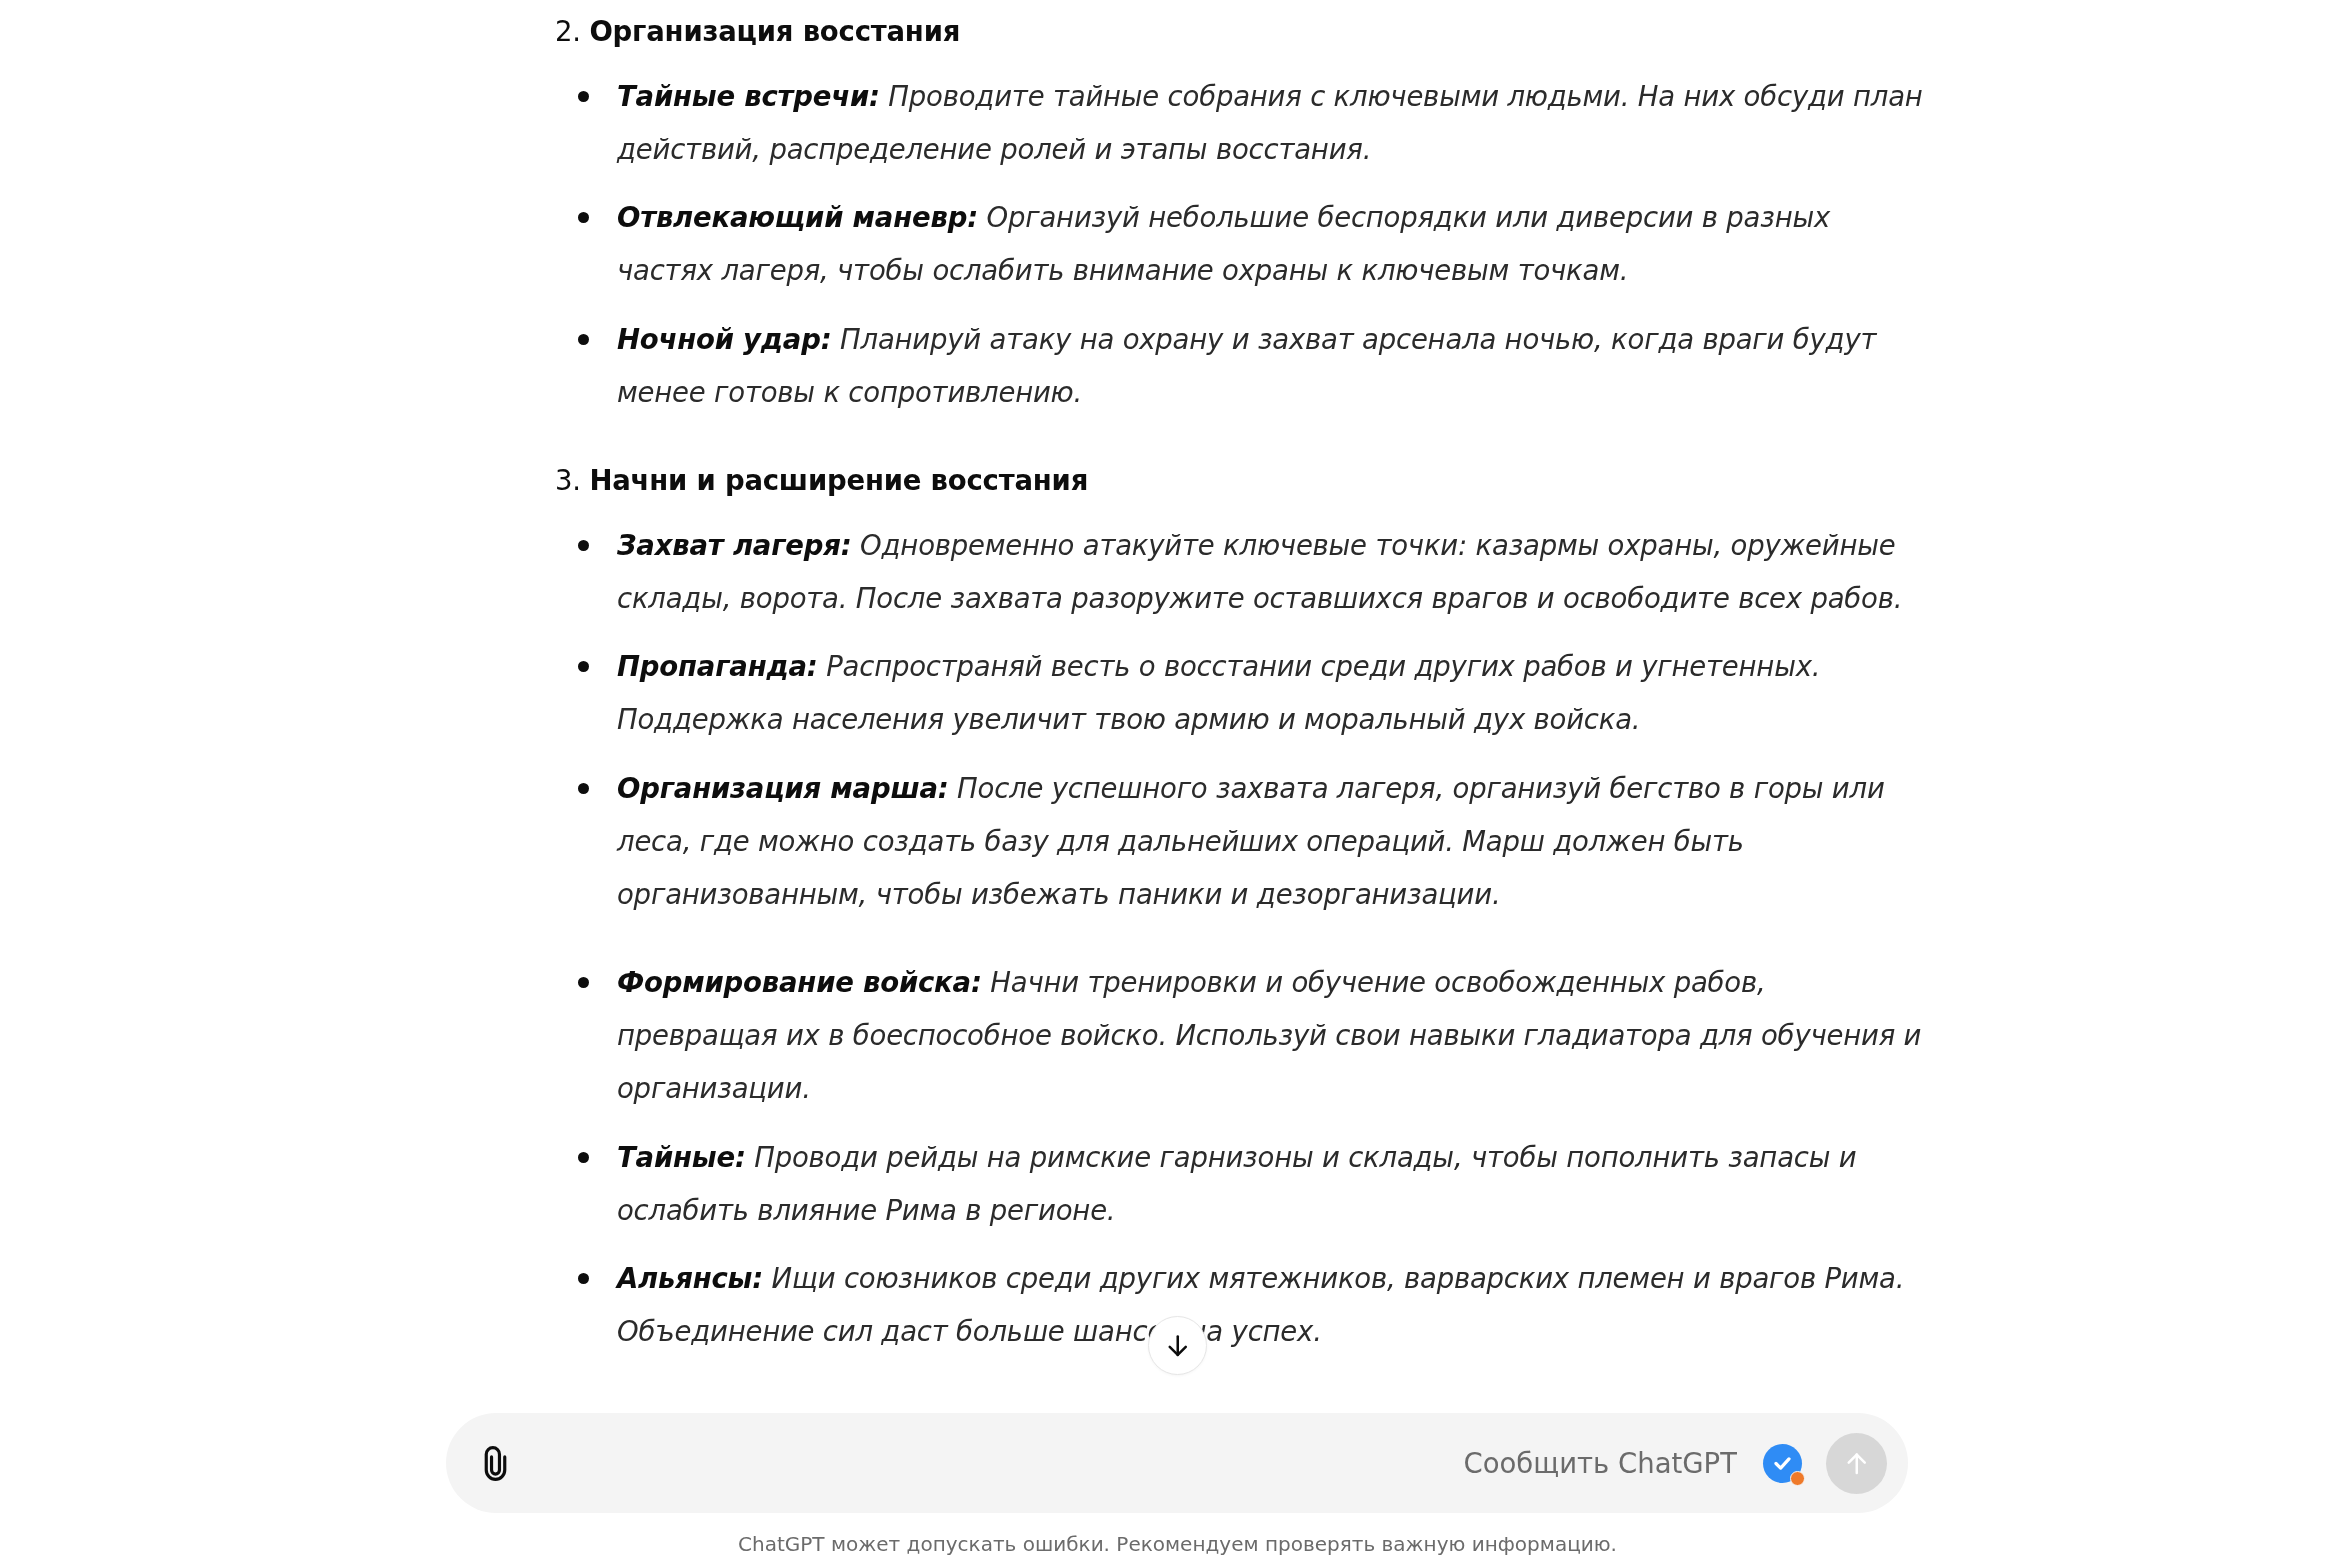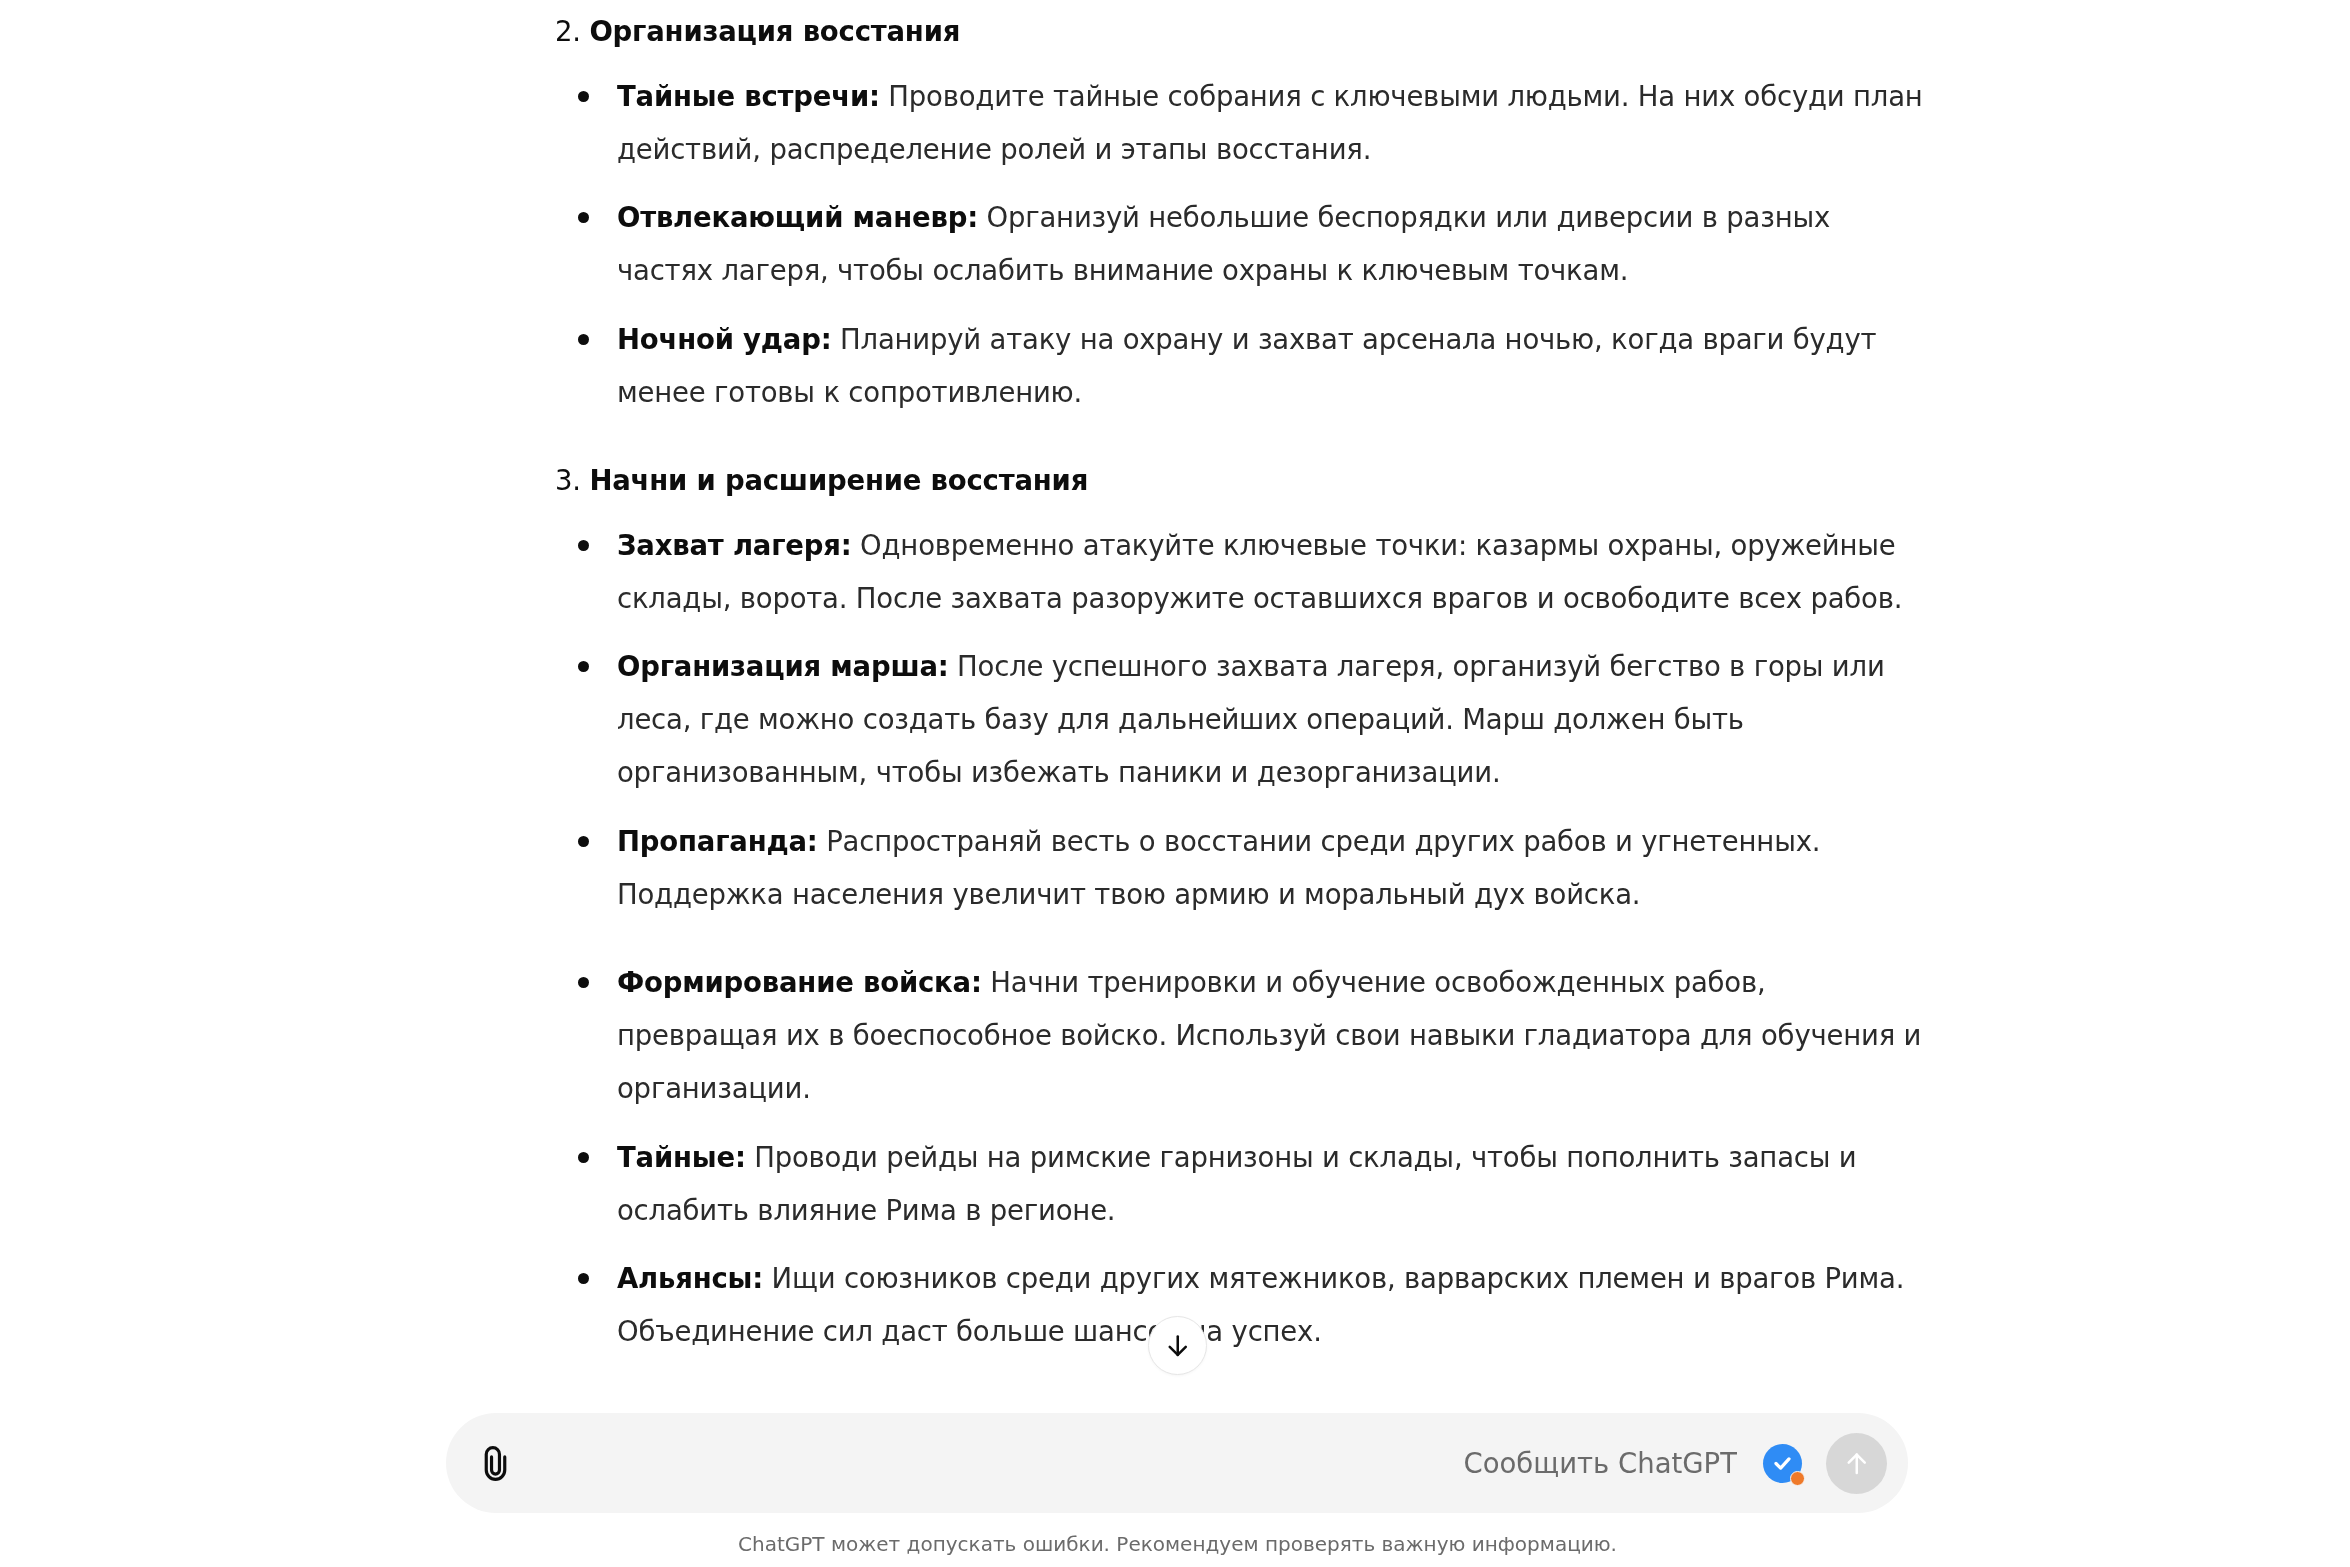--- a/index.html
+++ b/index.html
@@ -32,20 +32,21 @@
   .section-heading .title { font-weight: bold; }
   .section { margin-bottom: 35px; }
   ul.bullets {
     list-style: none;
     margin: 12px 0 0 0;
     padding: 0 0 0 62px;
   }
   ul.bullets li {
     position: relative;
     margin: 0 0 15.6px 0;
+    font-style: italic;
   }
   ul.bullets li .dot {
     position: absolute;
     left: -39px;
     top: 21px;
     width: 11px; height: 11px;
     border-radius: 50%;
     background: #0d0d0d;
   }
   ul.bullets li .label { font-weight: bold; color: #0d0d0d; }
@@ -140,22 +141,22 @@
         <li><span class="dot"></span><span class="label">Тайные встречи:</span><span class="text"> Проводите тайные собрания с ключевыми людьми. На них обсуди план действий, распределение ролей и этапы восстания.</span></li>
         <li><span class="dot"></span><span class="label">Отвлекающий маневр:</span><span class="text"> Организуй небольшие беспорядки или диверсии в разных частях лагеря, чтобы ослабить внимание охраны к ключевым точкам.</span></li>
         <li><span class="dot"></span><span class="label">Ночной удар:</span><span class="text"> Планируй атаку на охрану и захват арсенала ночью, когда враги будут менее готовы к сопротивлению.</span></li>
       </ul>
     </div>
 
     <div class="section">
       <h3 class="section-heading"><span class="num">3.</span> <span class="title">Начни и расширение восстания</span></h3>
       <ul class="bullets">
         <li><span class="dot"></span><span class="label">Захват лагеря:</span><span class="text"> Одновременно атакуйте ключевые точки: казармы охраны, оружейные склады, ворота. После захвата разоружите оставшихся врагов и освободите всех рабов.</span></li>
+        <li><span class="dot"></span><span class="label">Пропаганда:</span><span class="text"> Распространяй весть о восстании среди других рабов и угнетенных. Поддержка населения увеличит твою армию и моральный дух войска.</span></li>
         <li><span class="dot"></span><span class="label">Организация марша:</span><span class="text"> После успешного захвата лагеря, организуй бегство в горы или леса, где можно создать базу для дальнейших операций. Марш должен быть организованным, чтобы избежать паники и дезорганизации.</span></li>
-        <li><span class="dot"></span><span class="label">Пропаганда:</span><span class="text"> Распространяй весть о восстании среди других рабов и угнетенных. Поддержка населения увеличит твою армию и моральный дух войска.</span></li>
       </ul>
     </div>
 
     <div class="section">
       <ul class="bullets">
         <li><span class="dot"></span><span class="label">Формирование войска:</span><span class="text"> Начни тренировки и обучение освобожденных рабов, превращая их в боеспособное войско. Используй свои навыки гладиатора для обучения и организации.</span></li>
         <li><span class="dot"></span><span class="label">Тайные:</span><span class="text"> Проводи рейды на римские гарнизоны и склады, чтобы пополнить запасы и ослабить влияние Рима в регионе.</span></li>
         <li><span class="dot"></span><span class="label">Альянсы:</span><span class="text"> Ищи союзников среди других мятежников, варварских племен и врагов Рима. Объединение сил даст больше шансов на успех.</span></li>
       </ul>
     </div>

